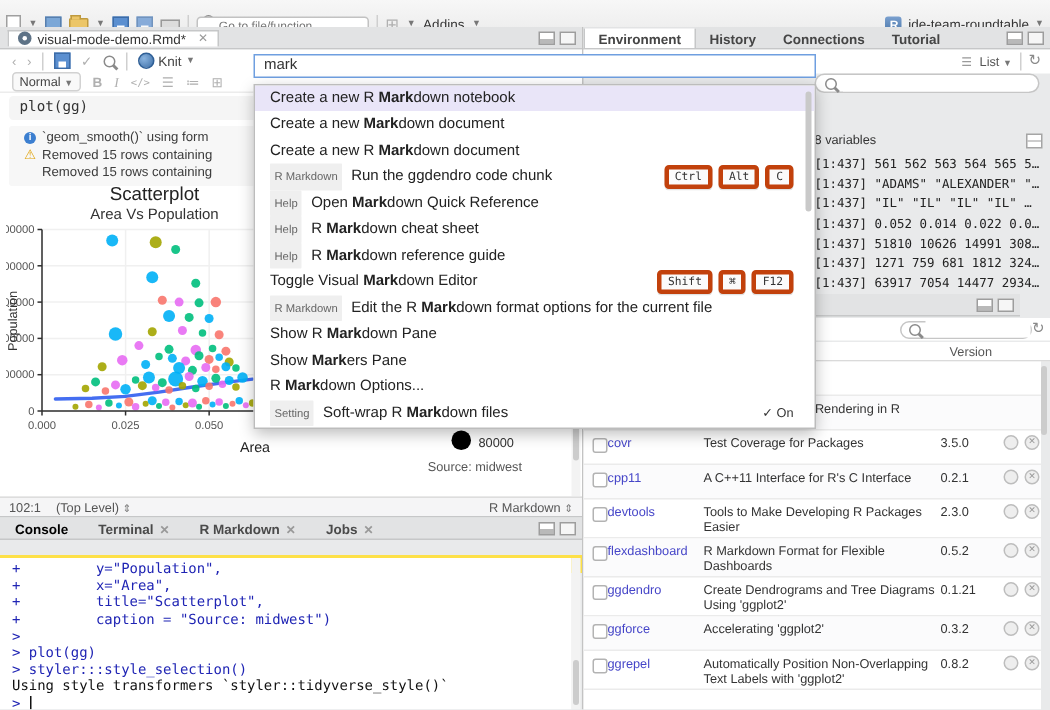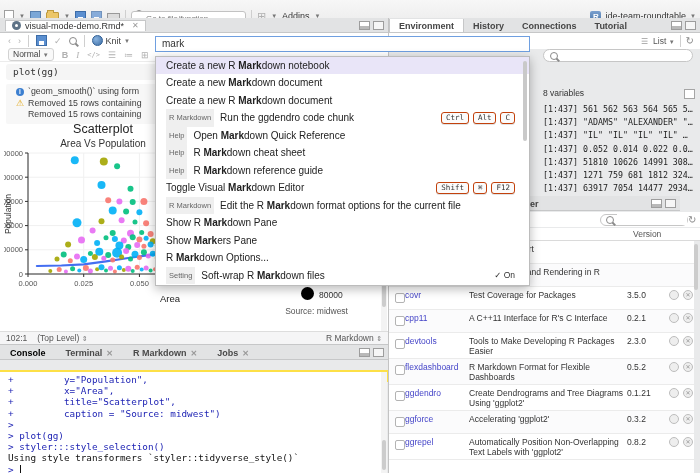--- a/index.html
+++ b/index.html
@@ -108,31 +108,31 @@
   .pchk{flex:0 0 16px;padding-left:6px;box-sizing:border-box}
   .pchk span{display:inline-block;width:8px;height:8px;border:1px solid #b3b3b3;border-radius:2px;background:#fff}
   .pname{flex:0 0 64px;font-size:8.5px;color:#4545c8;line-height:10px;padding-top:1px}
   .pdesc{flex:0 0 154px;font-size:8.5px;color:#333;line-height:10px;padding-top:1px}
   .pver{flex:0 0 36px;font-size:8.5px;color:#333;padding-left:4px;padding-top:1px}
   .pacts{flex:0 0 30px;display:flex;gap:4px;padding-top:1px;justify-content:flex-end}
   .pact{width:8px;height:8px;border-radius:50%;border:1px solid #bdbdbd;background:#eee;font-size:6px;color:#999;text-align:center;line-height:8px}
   .prow.frag .pdesc{padding-left:66px;flex-basis:220px}
   .prow.frag .pname{flex-basis:0}
   
-  .palette{left:155px;top:33px;width:375px;z-index:40}
+  .palette{left:169px;top:33px;width:375px;z-index:40}
   .pal-input{width:100%;height:16px;border:1px solid #6f9fe0;background:#fff;font-size:10px;color:#333;
              padding:0 6px;box-sizing:border-box;outline:none;font-family:"Liberation Sans",sans-serif}
   .pal-list{margin-top:4px;background:#fff;border:1px solid #bcbcbc;box-shadow:0 3px 10px rgba(0,0,0,.28);
             height:228px;position:relative;overflow:hidden}
   .pitem{height:17.5px;line-height:17.5px;display:flex;align-items:center;padding:0 14px 0 10px;font-size:10px;color:#222;white-space:nowrap;overflow:hidden}
   .pitem.sel{background:#e9e5f8}
   .pitem .b{font-weight:bold}
   .ptag{font-size:7.5px;color:#666;background:#efefef;border-radius:2px;padding:1px 3px;margin-right:6px;flex:0 0 auto}
   .pspace{flex:1}
-  .key{border:1px solid #c2410c;border-radius:3px;background:#fbfbfb;padding:0 4px;font-size:7.5px;color:#333;
+  .key{border:3px solid #c2410c;border-radius:3px;background:#fbfbfb;padding:0 4px;font-size:7.5px;color:#333;
        margin-left:4px;line-height:10px;font-family:"DejaVu Sans Mono",monospace;box-shadow:0 1px 0 #e2e2e2}
   .tgl{font-size:8.5px;color:#333}
   .pal-thumb{position:absolute;right:2px;top:4px;width:4px;height:80px;background:#c9c9c9;border-radius:2px}
 </style>
 </head>
 <body>
 
 <div class="abs mainbar">
   <span class="tb-ic ic-newdoc"></span>
   <span class="caret">▼</span>

